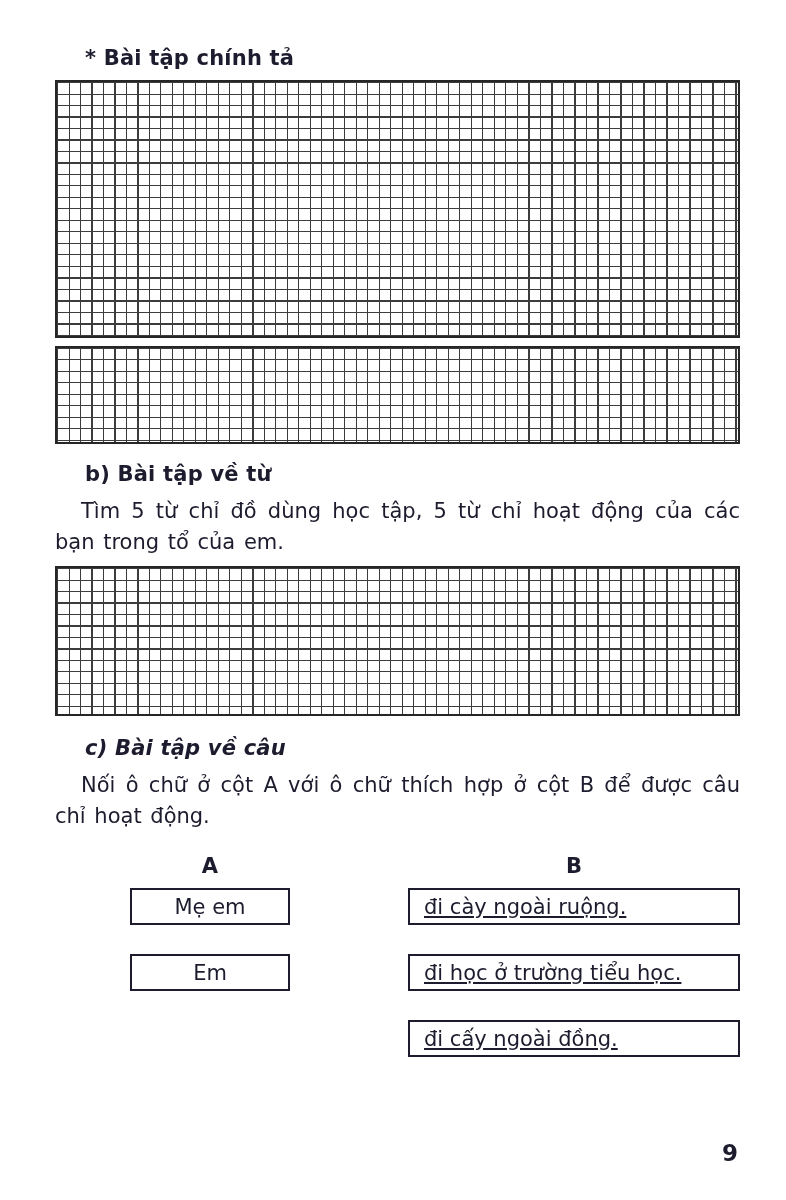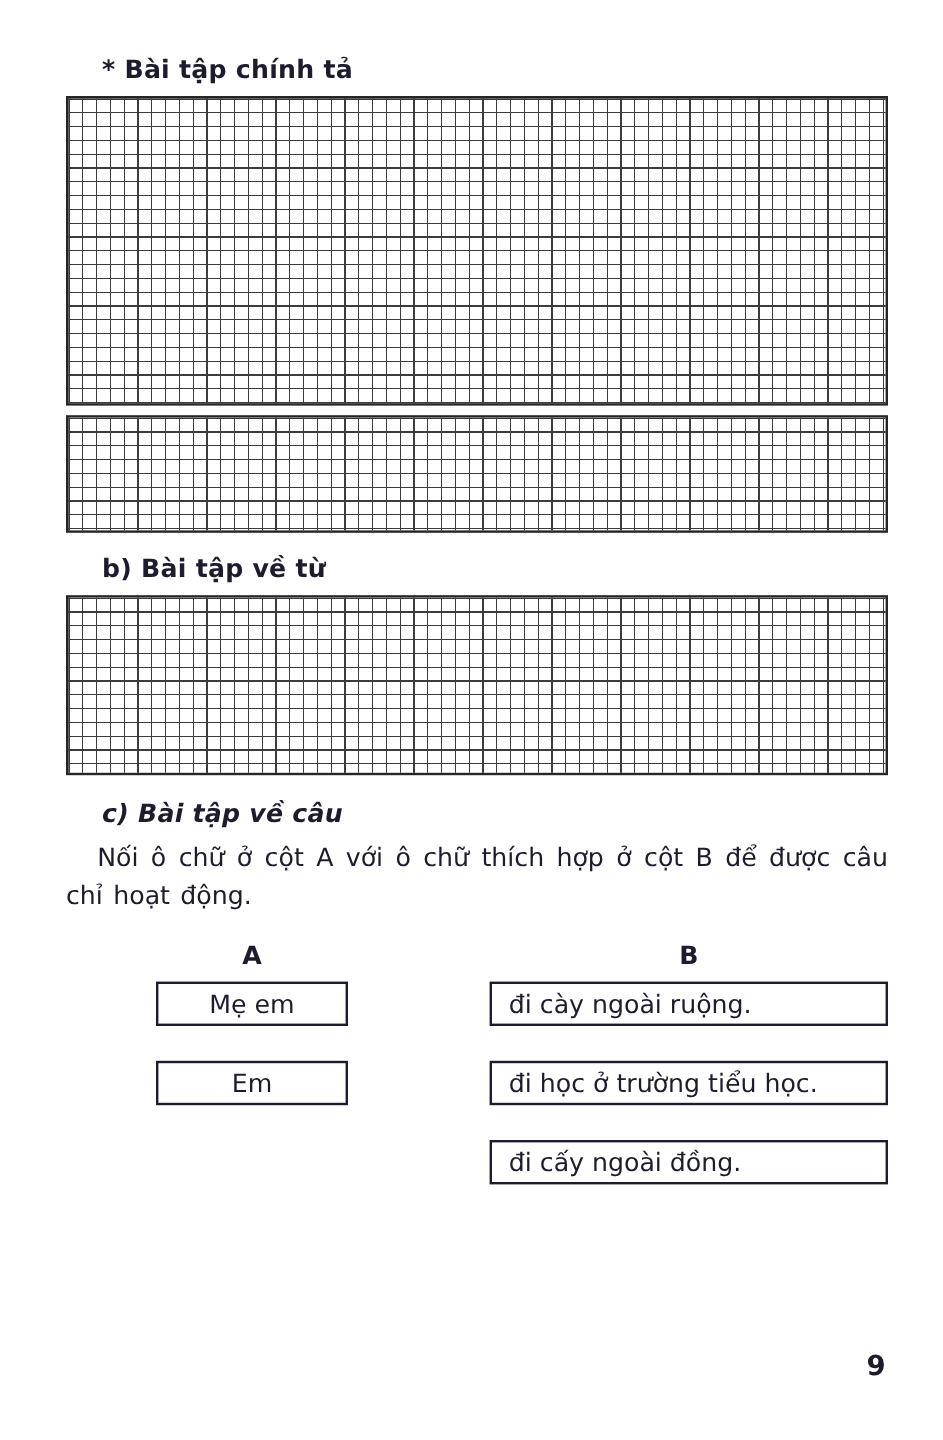--- a/index.html
+++ b/index.html
@@ -9,21 +9,21 @@
     height: 1200px;
     background: #ffffff;
     font-family: "DejaVu Sans", sans-serif;
     color: #1c1c2e;
     overflow: hidden;
   }
 
   .page {
     width: 786px;
     height: 1200px;
-    padding: 46px 46px 48px 55px;
+    padding: 46px 46px 34px 55px;
     display: flex;
     flex-direction: column;
   }
 
   .heading {
     font-weight: bold;
     font-size: 21px;
     padding-left: 30px;
     margin-bottom: 10px;
     letter-spacing: 0.2px;
@@ -92,20 +92,21 @@
   .box-a {
     width: 160px;
     margin-left: 75px;
     justify-content: center;
   }
   .box-b {
     width: 332px;
     margin-left: auto;
     justify-content: flex-start;
     padding-left: 14px;
+    text-decoration: underline;
   }
 
   .page-number {
     margin-top: auto;
     text-align: right;
     font-weight: bold;
     font-size: 23px;
     padding-right: 2px;
   }
 </style>
@@ -116,20 +117,21 @@
 
   <div class="heading">* Bài tập chính tả</div>
 
   <div class="writing-grid grid-a"></div>
 
 
   <div class="writing-grid grid-b"></div>
 
   <div class="heading heading-b">b) Bài tập về từ</div>
 
+  <p class="para">Tìm 5 từ chỉ đồ dùng học tập, 5 từ chỉ hoạt động của các bạn trong tổ của em.</p>
 
   <div class="writing-grid grid-c"></div>
 
   <div class="heading heading-c">c) Bài tập về câu</div>
 
   <p class="para">Nối ô chữ ở cột A với ô chữ thích hợp ở cột B để được câu chỉ hoạt động.</p>
 
   <div class="match-area">
 
     <div class="match-header-row">

